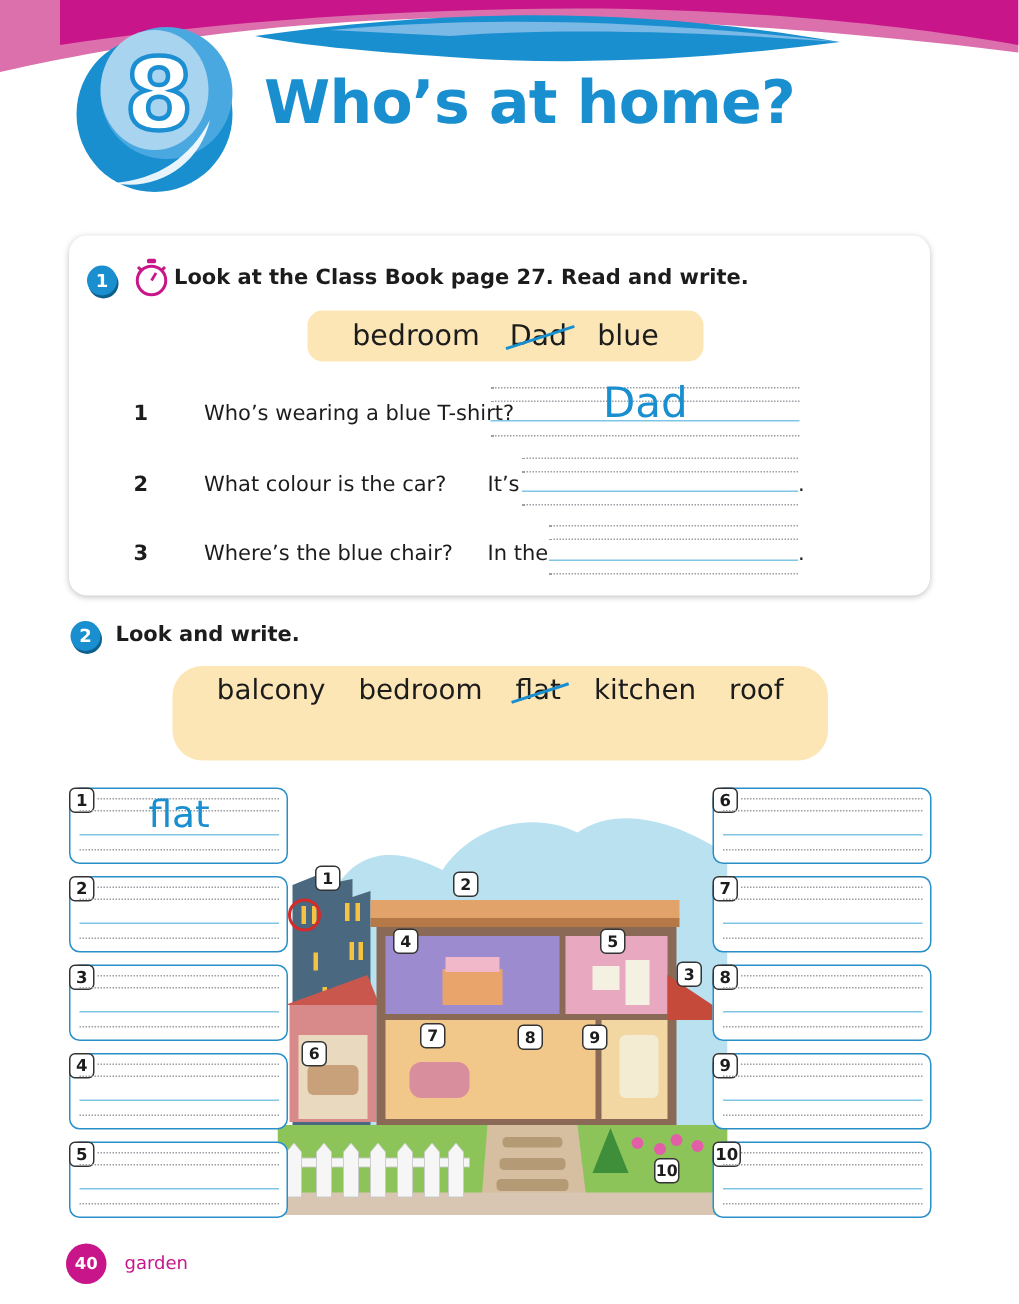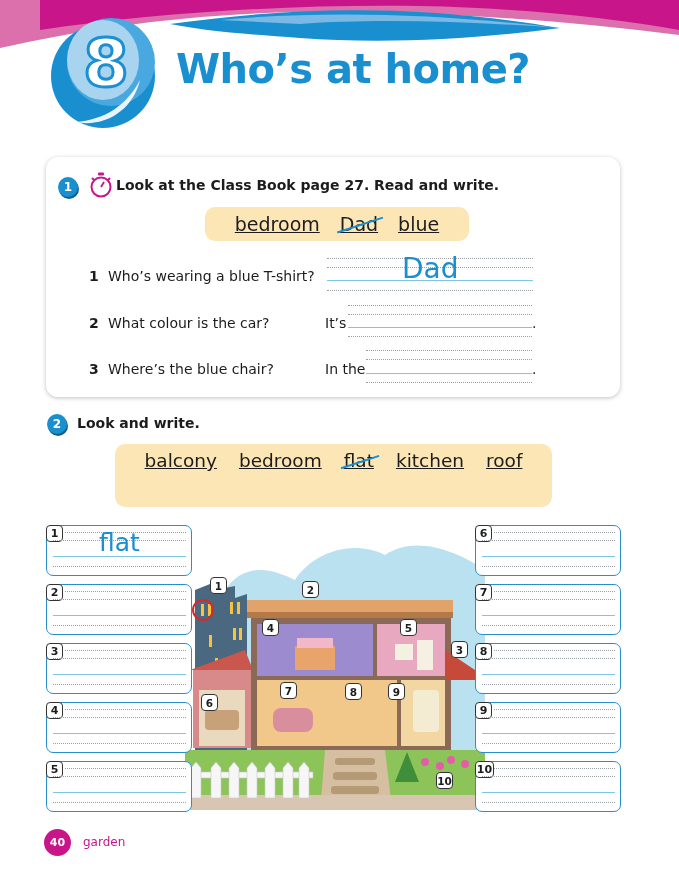--- a/index.html
+++ b/index.html
@@ -21,36 +21,36 @@
     background: #fff; border-radius: 12px; box-shadow: 0 1px 4px rgba(0,0,0,0.25); }
   .ex-num { position: absolute; width: 20px; height: 20px; border-radius: 50%;
     background: #1a8fd0; color: #fff; font-size: 12px; font-weight: bold;
     display: flex; align-items: center; justify-content: center; box-shadow: 1px 2px 0 #0d5f8e; }
   .ex-instr { position: absolute; font-size: 14px; font-weight: bold; color: #1c1c1c; }
   .timer-icon { position: absolute; left: 89px; top: 172px; width: 24px; height: 26px; }
 
   .wordbox { position: absolute; background: #fde6b5; border-radius: 10px;
     display: flex; align-items: center; justify-content: center; gap: 20px;
     font-size: 19px; color: #1c1c1c; }
-  .word { position: relative; text-decoration: underline; }
+  .word { position: relative; }
   .word.crossed::after { content: ""; position: absolute; left: -4px; right: -6px; top: 50%;
     height: 1.5px; background: #1a8fd0; transform: rotate(-18deg); }
 
   .q-num { position: absolute; font-size: 14px; font-weight: bold; color: #1c1c1c; }
-  .q-text { position: absolute; font-size: 14px; color: #1c1c1c; }
+  .q-text { position: absolute; font-size: 14px; color: #1c1c1c; margin-left: 28px; }
   .prefix { position: absolute; font-size: 14px; color: #1c1c1c; }
   .lines { position: absolute; }
   .lines .dot { position: absolute; left: 0; right: 0; height: 0; border-top: 1px dotted #9aa0a6; }
   .lines .base { position: absolute; left: 0; right: 0; height: 0; border-top: 1.5px solid #7fc6e4; }
   .answer { position: absolute; font-size: 28px; color: #1a8fd0; font-family: "DejaVu Sans", sans-serif; }
   .period { position: absolute; font-size: 14px; color: #1c1c1c; }
 
   
   .wordbox2 { position: absolute; left: 115px; top: 444px; width: 437px; height: 63px;
-    background: #fde6b5; border-radius: 10px; font-size: 18.5px; color: #1c1c1c; }
+    background: #fde6b5; border-radius: 20px; font-size: 18.5px; color: #1c1c1c; }
   .wb-row { position: absolute; left: 0; right: 0; display: flex; justify-content: center; gap: 22px; }
 
   .answer-box { position: absolute; width: 146px; height: 51px; border: 1.5px solid #2a8fc9;
     border-radius: 7px; background: #fff; }
   .answer-box .tag { position: absolute; left: -1px; top: -1px; width: 17px; height: 17px;
     border: 1.5px solid #333; border-radius: 4px; background: #fff; font-size: 11px; font-weight: bold;
     display: flex; align-items: center; justify-content: center; color: #1c1c1c; }
   .answer-box .l1 { position: absolute; left: 18px; right: 5px; top: 6px; border-top: 1px dotted #9aa0a6; }
   .answer-box .l2 { position: absolute; left: 6px; right: 5px; top: 14px; border-top: 1px dotted #9aa0a6; }
   .answer-box .l3 { position: absolute; left: 6px; right: 5px; top: 30px; border-top: 1.5px solid #7fc6e4; }

